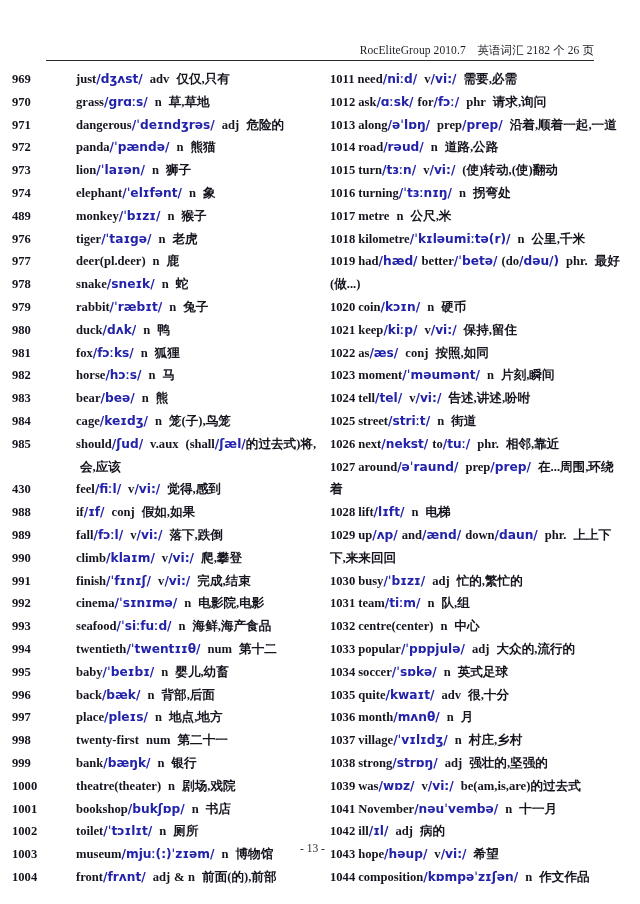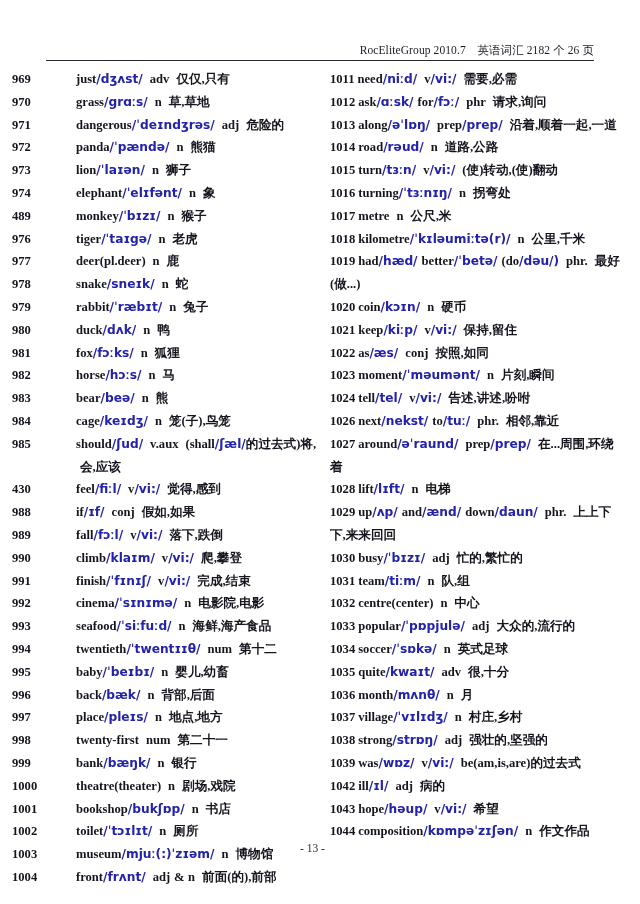--- a/index.html
+++ b/index.html
@@ -180,34 +180,36 @@
         <p class="entry"><span class="num">1015</span><span class="word">turn</span><span class="ph">/tɜːn/</span><span class="sp"></span><span class="pos">v</span><span class="ph">/vi:/</span><span class="sp"></span><span class="cn">(使)转动,(使)翻动</span></p>
         <p class="entry"><span class="num">1016</span><span class="word">turning</span><span class="ph">/ˈtɜːnɪŋ/</span><span class="sp"></span><span class="pos">n</span><span class="sp"></span><span class="cn">拐弯处</span></p>
         <p class="entry"><span class="num">1017</span><span class="word">metre</span><span class="sp"></span><span class="pos">n</span><span class="sp"></span><span class="cn">公尺,米</span></p>
         <p class="entry"><span class="num">1018</span><span class="word">kilometre</span><span class="ph">/ˈkɪləumiːtə(r)/</span><span class="sp"></span><span class="pos">n</span><span class="sp"></span><span class="cn">公里,千米</span></p>
         <p class="entry"><span class="num">1019</span><span class="word">had</span><span class="ph">/hæd/</span><span class="sp-sm"></span><span class="word">better</span><span class="ph">/ˈbetə/</span><span class="sp-sm"></span><span class="word">(do</span><span class="ph">/dəu/)</span><span class="sp"></span><span class="pos">phr.</span><span class="sp"></span><span class="cn">最好(做...)</span></p>
         <p class="entry"><span class="num">1020</span><span class="word">coin</span><span class="ph">/kɔɪn/</span><span class="sp"></span><span class="pos">n</span><span class="sp"></span><span class="cn">硬币</span></p>
         <p class="entry"><span class="num">1021</span><span class="word">keep</span><span class="ph">/kiːp/</span><span class="sp"></span><span class="pos">v</span><span class="ph">/vi:/</span><span class="sp"></span><span class="cn">保持,留住</span></p>
         <p class="entry"><span class="num">1022</span><span class="word">as</span><span class="ph">/æs/</span><span class="sp"></span><span class="pos">conj</span><span class="sp"></span><span class="cn">按照,如同</span></p>
         <p class="entry"><span class="num">1023</span><span class="word">moment</span><span class="ph">/ˈməumənt/</span><span class="sp"></span><span class="pos">n</span><span class="sp"></span><span class="cn">片刻,瞬间</span></p>
         <p class="entry"><span class="num">1024</span><span class="word">tell</span><span class="ph">/tel/</span><span class="sp"></span><span class="pos">v</span><span class="ph">/vi:/</span><span class="sp"></span><span class="cn">告述,讲述,吩咐</span></p>
+        <p class="entry"><span class="num">1025</span><span class="word">street</span><span class="ph">/striːt/</span><span class="sp"></span><span class="pos">n</span><span class="sp"></span><span class="cn">街道</span></p>
         <p class="entry"><span class="num">1026</span><span class="word">next</span><span class="ph">/nekst/</span><span class="sp-sm"></span><span class="word">to</span><span class="ph">/tuː/</span><span class="sp"></span><span class="pos">phr.</span><span class="sp"></span><span class="cn">相邻,靠近</span></p>
         <p class="entry"><span class="num">1027</span><span class="word">around</span><span class="ph">/əˈraund/</span><span class="sp"></span><span class="pos">prep</span><span class="ph">/prep/</span><span class="sp"></span><span class="cn">在...周围,环绕着</span></p>
         <p class="entry"><span class="num">1028</span><span class="word">lift</span><span class="ph">/lɪft/</span><span class="sp"></span><span class="pos">n</span><span class="sp"></span><span class="cn">电梯</span></p>
         <p class="entry"><span class="num">1029</span><span class="word">up</span><span class="ph">/ʌp/</span><span class="sp-sm"></span><span class="word">and</span><span class="ph">/ænd/</span><span class="sp-sm"></span><span class="word">down</span><span class="ph">/daun/</span><span class="sp"></span><span class="pos">phr.</span><span class="sp"></span><span class="cn">上上下下,来来回回</span></p>
         <p class="entry"><span class="num">1030</span><span class="word">busy</span><span class="ph">/ˈbɪzɪ/</span><span class="sp"></span><span class="pos">adj</span><span class="sp"></span><span class="cn">忙的,繁忙的</span></p>
         <p class="entry"><span class="num">1031</span><span class="word">team</span><span class="ph">/tiːm/</span><span class="sp"></span><span class="pos">n</span><span class="sp"></span><span class="cn">队,组</span></p>
         <p class="entry"><span class="num">1032</span><span class="word">centre(center)</span><span class="sp"></span><span class="pos">n</span><span class="sp"></span><span class="cn">中心</span></p>
         <p class="entry"><span class="num">1033</span><span class="word">popular</span><span class="ph">/ˈpɒpjulə/</span><span class="sp"></span><span class="pos">adj</span><span class="sp"></span><span class="cn">大众的,流行的</span></p>
         <p class="entry"><span class="num">1034</span><span class="word">soccer</span><span class="ph">/ˈsɒkə/</span><span class="sp"></span><span class="pos">n</span><span class="sp"></span><span class="cn">英式足球</span></p>
         <p class="entry"><span class="num">1035</span><span class="word">quite</span><span class="ph">/kwaɪt/</span><span class="sp"></span><span class="pos">adv</span><span class="sp"></span><span class="cn">很,十分</span></p>
         <p class="entry"><span class="num">1036</span><span class="word">month</span><span class="ph">/mʌnθ/</span><span class="sp"></span><span class="pos">n</span><span class="sp"></span><span class="cn">月</span></p>
         <p class="entry"><span class="num">1037</span><span class="word">village</span><span class="ph">/ˈvɪlɪdʒ/</span><span class="sp"></span><span class="pos">n</span><span class="sp"></span><span class="cn">村庄,乡村</span></p>
         <p class="entry"><span class="num">1038</span><span class="word">strong</span><span class="ph">/strɒŋ/</span><span class="sp"></span><span class="pos">adj</span><span class="sp"></span><span class="cn">强壮的,坚强的</span></p>
         <p class="entry"><span class="num">1039</span><span class="word">was</span><span class="ph">/wɒz/</span><span class="sp"></span><span class="pos">v</span><span class="ph">/vi:/</span><span class="sp"></span><span class="cn">be(am,is,are)的过去式</span></p>
+        <p class="entry"><span class="num">1041</span><span class="word">November</span><span class="ph">/nəuˈvembə/</span><span class="sp"></span><span class="pos">n</span><span class="sp"></span><span class="cn">十一月</span></p>
         <p class="entry"><span class="num">1042</span><span class="word">ill</span><span class="ph">/ɪl/</span><span class="sp"></span><span class="pos">adj</span><span class="sp"></span><span class="cn">病的</span></p>
         <p class="entry"><span class="num">1043</span><span class="word">hope</span><span class="ph">/həup/</span><span class="sp"></span><span class="pos">v</span><span class="ph">/vi:/</span><span class="sp"></span><span class="cn">希望</span></p>
         <p class="entry"><span class="num">1044</span><span class="word">composition</span><span class="ph">/kɒmpəˈzɪʃən/</span><span class="sp"></span><span class="pos">n</span><span class="sp"></span><span class="cn">作文作品</span></p>
       </div>
   </div>
 
   <div class="footer">- 13 -</div>
 
 </div>
 

